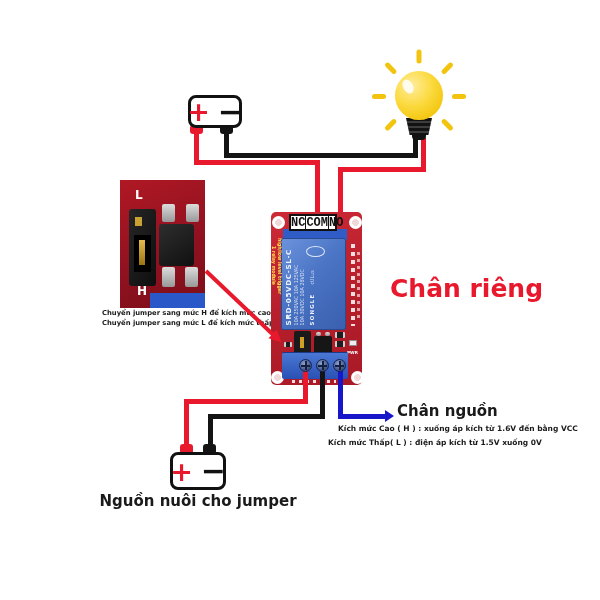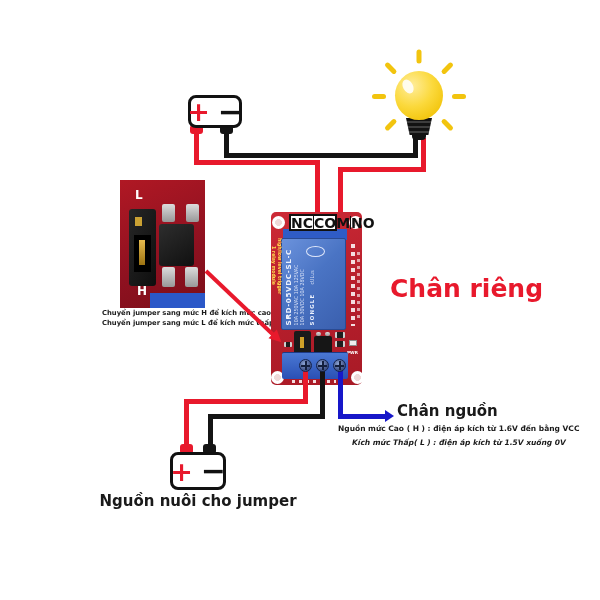--- a/index.html
+++ b/index.html
@@ -137,21 +137,21 @@
   <div class="wire-b" style="left:208px;top:414px;width:5px;height:34px;background:#141414;"></div>
   <div class="wire-b" style="left:338px;top:366px;width:5px;height:52px;background:#1717c9;"></div>
   <div class="wire-b" style="left:338px;top:414px;width:48px;height:5px;background:#1717c9;"></div>
   <div class="arrowhead" style="left:385px;top:410px;border-left:9px solid #1717c9;border-top:6px solid transparent;border-bottom:6px solid transparent;z-index:3;"></div>
 
   <div class="screw" style="left:299px;top:359px;"></div>
   <div class="screw" style="left:316px;top:359px;"></div>
   <div class="screw" style="left:333px;top:359px;"></div>
 
   <div style="position:absolute;left:289px;top:214px;width:48px;height:17px;background:#fff;border:2px solid #111;
-              box-sizing:border-box;display:flex;z-index:4;font-weight:bold;font-size:14px;color:#111;">
+              box-sizing:border-box;display:flex;z-index:4;font-weight:bold;font-size:12px;color:#111;font-family:Liberation Mono, monospace;">
     <div style="flex:0 0 32%;display:flex;align-items:center;justify-content:center;border-right:1.5px solid #111;">NC</div>
     <div style="flex:0 0 40%;display:flex;align-items:center;justify-content:center;border-right:1.5px solid #111;">COM</div>
     <div style="flex:1;display:flex;align-items:center;justify-content:center;">NO</div>
   </div>
 
   <div class="abs" style="left:120px;top:180px;width:85px;height:128px;z-index:2;
               background:linear-gradient(155deg,#b01824,#8e1120 60%,#7c0e18);">
     <div class="txt bold" style="left:15px;top:8px;font-size:12px;color:#fff;">L</div>
     <div class="txt bold" style="left:17px;top:104px;font-size:12px;color:#fff;">H</div>
 
@@ -173,22 +173,22 @@
   <div class="txt bold" style="left:102px;top:319px;font-size:6.8px;white-space:nowrap;">Chuyển jumper sang mức L để kích mức thấp</div>
 
   <div class="abs" style="left:206px;top:269px;width:98px;height:4px;background:#e8192c;
               transform:rotate(43.5deg);transform-origin:0 50%;z-index:5;"></div>
   <div class="arrowhead" style="left:271px;top:332px;border-left:12px solid #e8192c;border-top:6px solid transparent;
               border-bottom:6px solid transparent;transform:rotate(43.5deg);z-index:5;"></div>
 
   <div class="txt bold" style="left:390px;top:274px;font-size:25px;color:#e8192c;white-space:nowrap;">Chân riêng</div>
 
   <div class="txt bold" style="left:397px;top:402px;font-size:15px;white-space:nowrap;">Chân nguồn</div>
-  <div class="txt bold" style="left:338px;top:424px;font-size:7.5px;white-space:nowrap;">Nguồn mức Cao ( H ) : điện áp kích từ 1.6V đến bằng VCC</div>
-  <div class="txt bold" style="left:352px;top:438px;font-size:7.5px;white-space:nowrap;font-style:italic;">Kích mức Thấp( L ) : điện áp kích từ 1.5V xuống 0V</div>
+  <div class="txt bold" style="left:338px;top:424px;font-size:7.5px;white-space:nowrap;">Kích mức Cao ( H ) : xuống áp kích từ 1.6V đến bằng VCC</div>
+  <div class="txt bold" style="left:328px;top:438px;font-size:7.5px;white-space:nowrap;">Kích mức Thấp( L ) : điện áp kích từ 1.5V xuống 0V</div>
 
   <div class="nub" style="left:180px;top:444px;width:13px;height:10px;background:#e8192c;"></div>
   <div class="nub" style="left:203px;top:444px;width:13px;height:10px;background:#141414;"></div>
   <div class="battery" style="left:170px;top:452px;width:56px;height:38px;z-index:2;">
     <span class="batt-plus">+</span>
     <span class="batt-minus">−</span>
   </div>
 
   <div class="txt bold" style="left:98px;top:492px;width:200px;text-align:center;font-size:15px;">Nguồn nuôi cho jumper</div>
 

